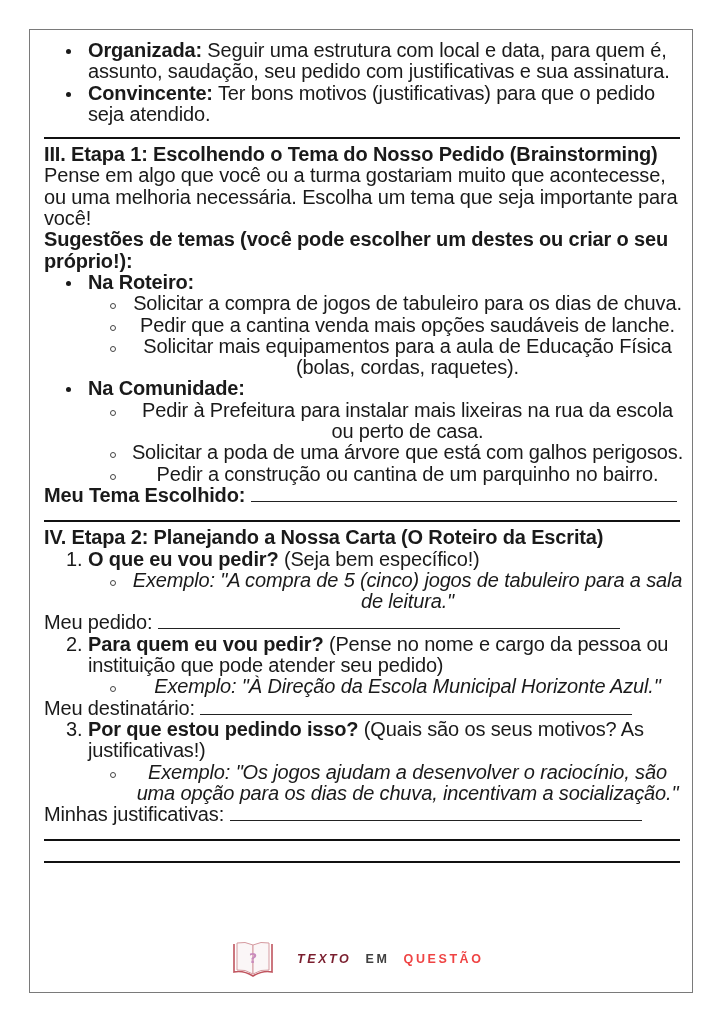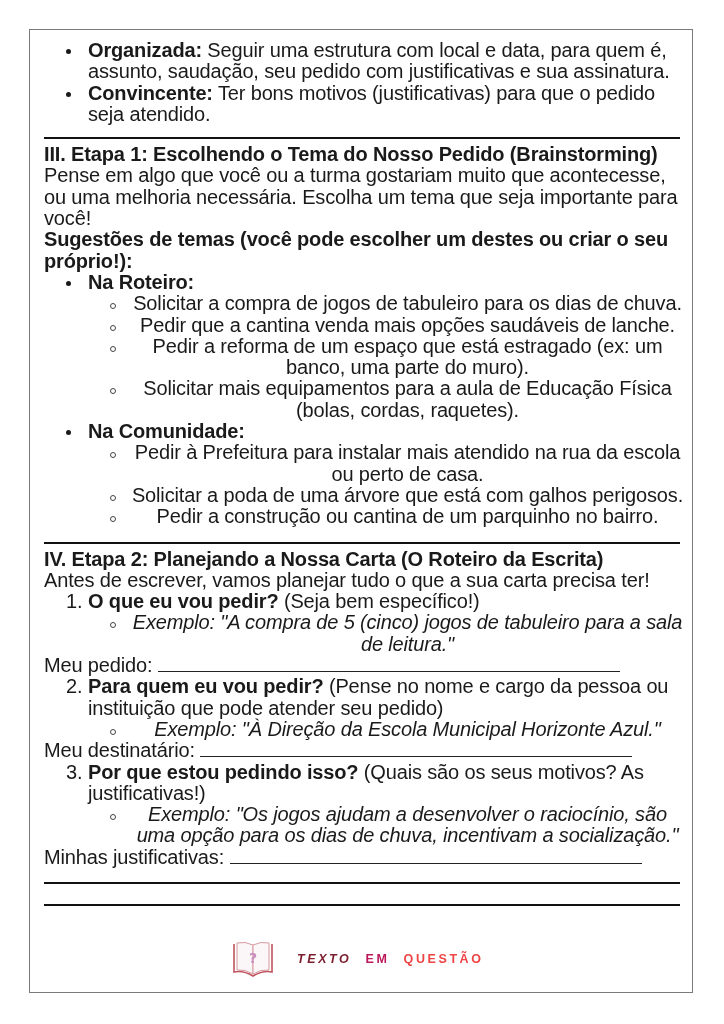--- a/index.html
+++ b/index.html
@@ -74,39 +74,41 @@
   <p class="section-title">III. Etapa 1: Escolhendo o Tema do Nosso Pedido (Brainstorming)</p>
   <p>Pense em algo que você ou a turma gostariam muito que acontecesse, ou uma melhoria necessária. Escolha um tema que seja importante para você!</p>
   <p class="bold">Sugestões de temas (você pode escolher um destes ou criar o seu próprio!):</p>
 
   <ul class="bullets">
     <li>
       <b>Na Roteiro:</b>
       <ul class="circles" style="margin-left:-44px;">
         <li>Solicitar a compra de jogos de tabuleiro para os dias de chuva.</li>
         <li>Pedir que a cantina venda mais opções saudáveis de lanche.</li>
-        <li>Pedir a reforma de um espaço que está estragado (ex: um banco, uma parte do muro).</li>
         <li>Solicitar mais equipamentos para a aula de Educação Física (bolas, cordas, raquetes).</li>
       </ul>
     </li>
     <li>
       <b>Na Comunidade:</b>
       <ul class="circles" style="margin-left:-44px;">
-        <li>Pedir à Prefeitura para instalar mais atendido na rua da escola ou perto de casa.</li>
+        <li>Pedir à Prefeitura para instalar mais lixeiras na rua da escola ou perto de casa.</li>
         <li>Solicitar a poda de uma árvore que está com galhos perigosos.</li>
         <li>Pedir a construção ou cantina de um parquinho no bairro.</li>
       </ul>
     </li>
   </ul>
 
+  <p>
+    <b>Meu Tema Escolhido:</b>
+    <span class="blank" style="width:426px;"></span>
+  </p>
 
   <div class="rule" style="margin-top:14px; margin-bottom:5px;"></div>
 
   <p class="section-title">IV. Etapa 2: Planejando a Nossa Carta (O Roteiro da Escrita)</p>
-  <p>Antes de escrever, vamos planejar tudo o que a sua carta precisa ter!</p>
 
   <ol class="steps">
     <li>
       <span class="num">1.</span>
       <b>O que eu vou pedir?</b><span> (Seja bem específico!)</span>
       <ul class="circles" style="margin-left:-44px;">
         <li class="ital">Exemplo: "A compra de 5 (cinco) jogos de tabuleiro para a sala de leitura."</li>
       </ul>
     </li>
   </ol>
@@ -149,16 +151,16 @@
 
 <div class="logo">
   <svg class="logo-book" viewBox="0 0 44 40">
     <path d="M3 4 L3 32 Q12 30 22 36 Q32 30 41 32 L41 4" fill="none" stroke="#c0555f" stroke-width="1.6"></path>
     <path d="M6 3 Q14 1 22 5 L22 34 Q14 29 6 30 Z" fill="#fbf6f7" stroke="#d59aa0" stroke-width="1"></path>
     <path d="M38 3 Q30 1 22 5 L22 34 Q30 29 38 30 Z" fill="#fbf6f7" stroke="#d59aa0" stroke-width="1"></path>
     <text x="22" y="23" text-anchor="middle" font-family="DejaVu Sans, sans-serif" font-size="14" font-weight="bold" fill="#c98bbd">?</text>
   </svg>
   <div class="logo-text">
     <span style="color:#7a1e2e;font-style:italic;">TEXTO</span>
-    <span style="color:#be185d;">EM</span>
+    <span style="color:#404040;">EM</span>
     <span style="color:#ef4444;">QUESTÃO</span>
   </div>
 </div>
 
 </body></html>

